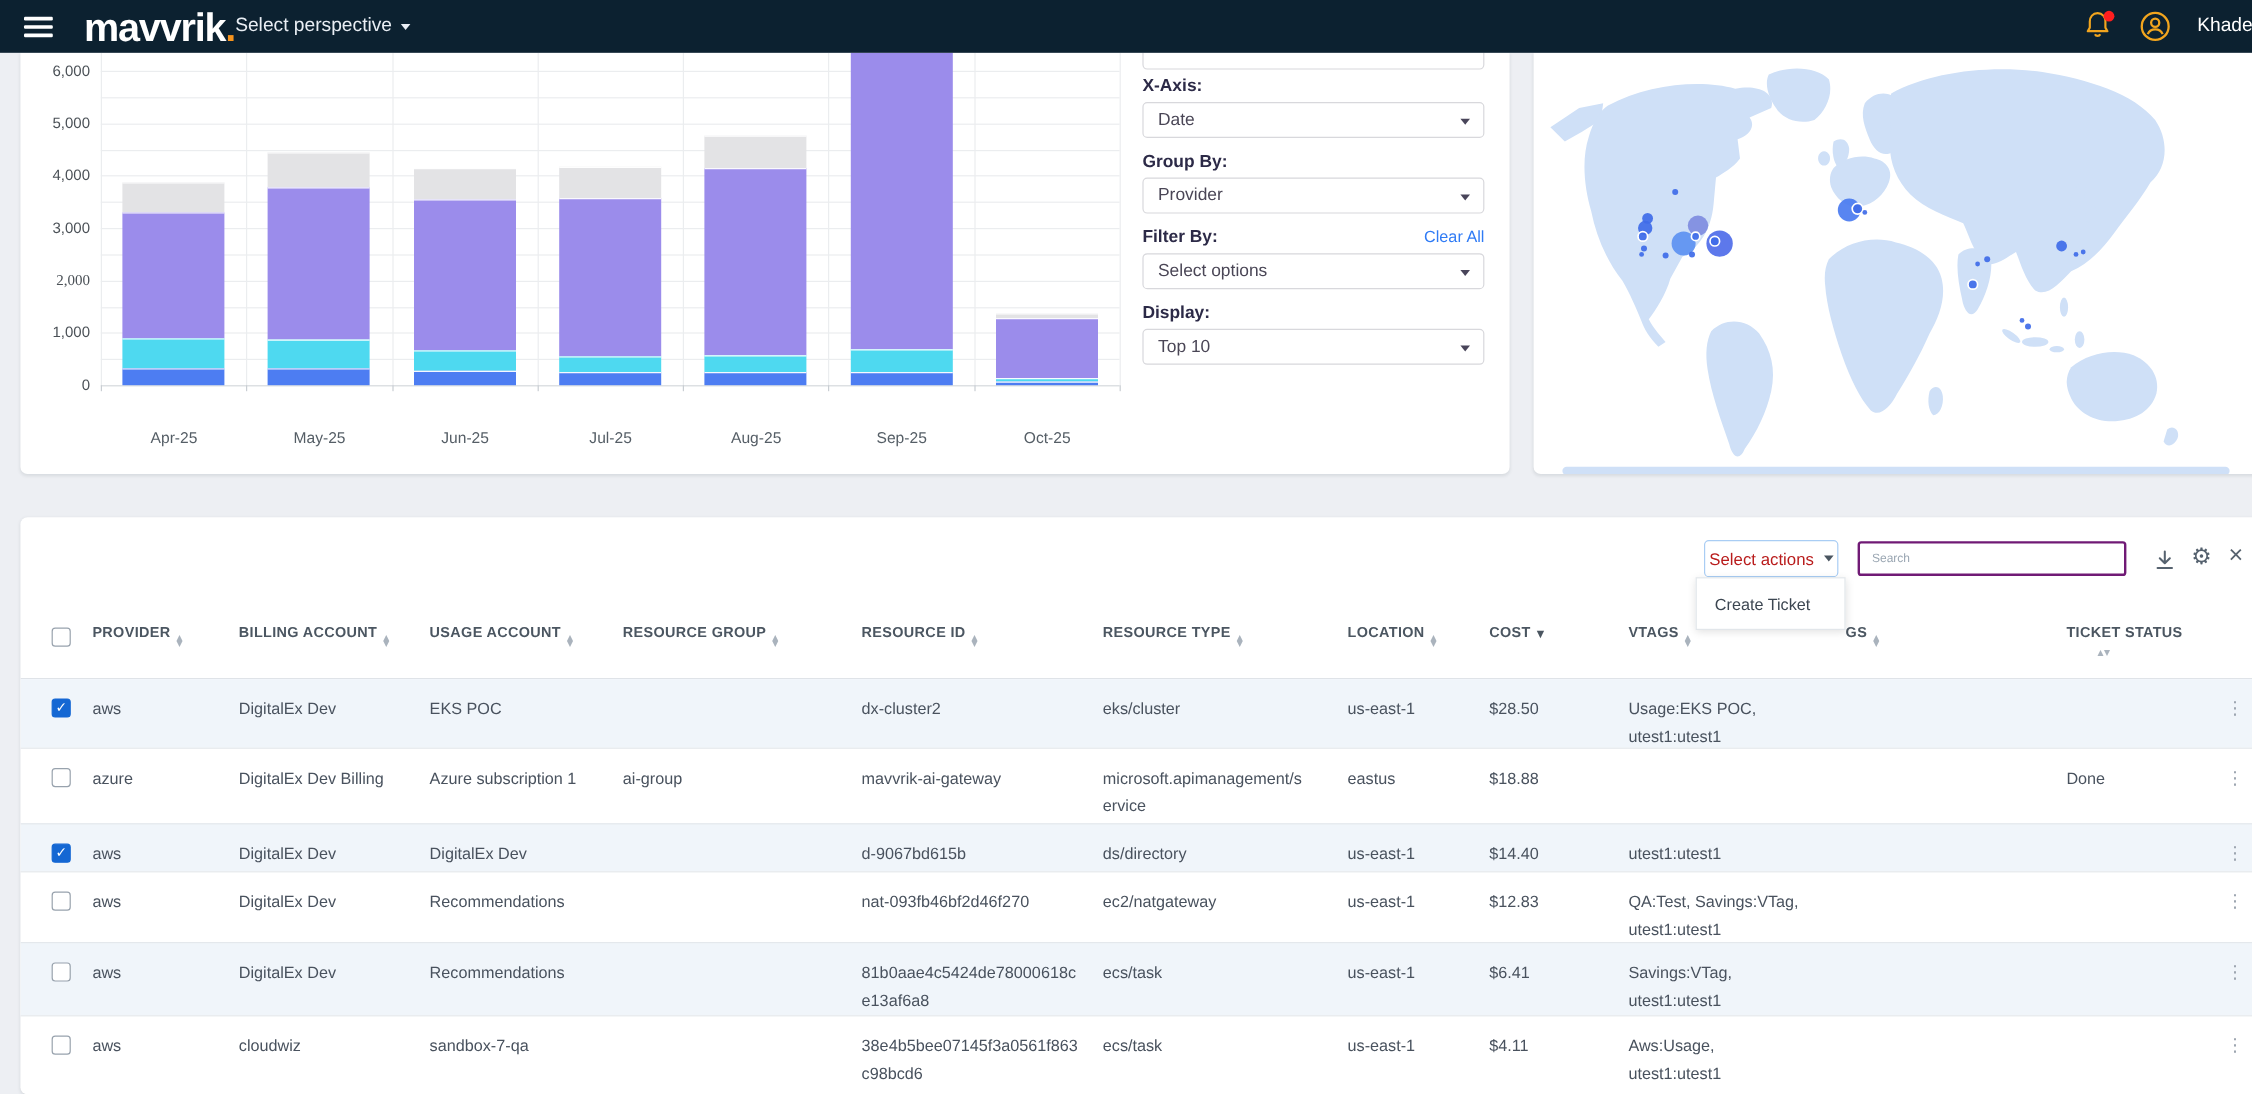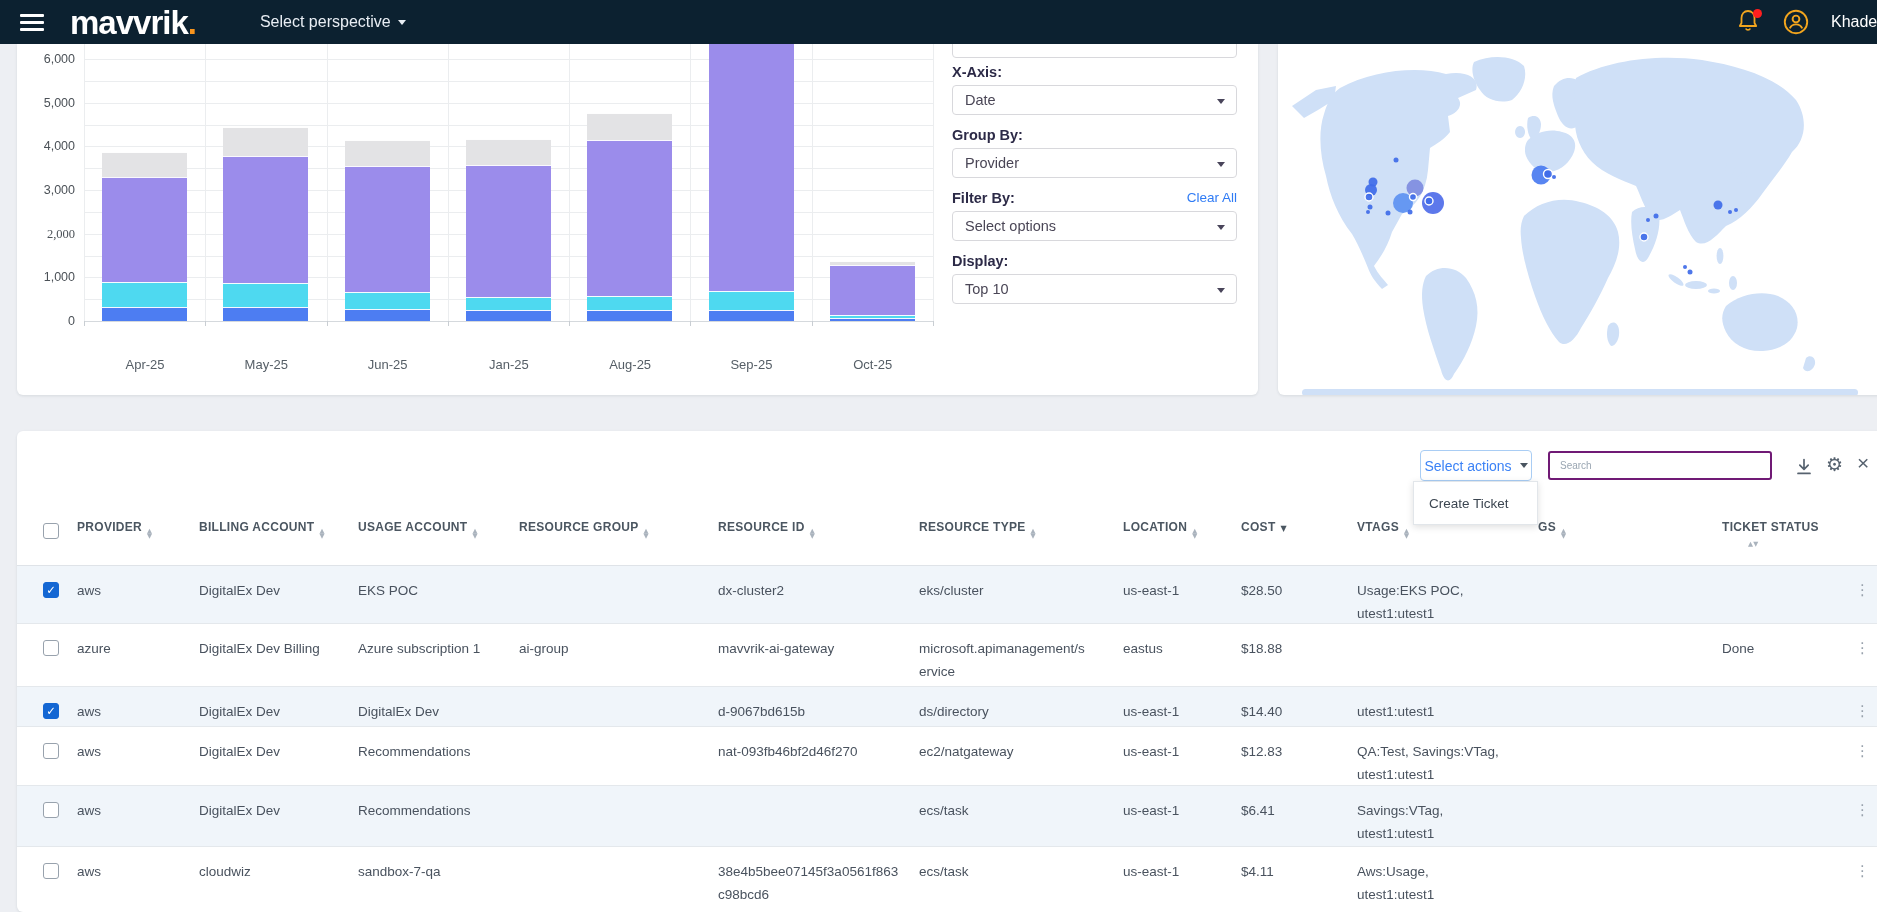--- a/index.html
+++ b/index.html
@@ -7,21 +7,21 @@
   body { font-family:"Liberation Sans","DejaVu Sans",sans-serif; background:#edeff3; color:#49525e; }
 
   
   .navbar { position:absolute; left:0; top:0; width:1877px; height:44px; background:#0c2130;
             display:flex; align-items:center; overflow:hidden; z-index:50; }
   .hamburger { width:24px; height:17px; margin-left:20px; display:flex; flex-direction:column;
                justify-content:space-between; cursor:pointer; }
   .hamburger span { display:block; height:3px; background:#fff; border-radius:1px; }
   .brand { margin-left:26px; font-size:33px; font-weight:800; color:#fff; letter-spacing:-1px; line-height:1; }
   .brand .dot { color:#f7941d; }
-  .perspective { margin-left:64px; color:#e9eef4; font-size:16px; display:flex; align-items:center; gap:7px; cursor:pointer; }
+  .perspective { color:#e9eef4; font-size:16px; display:flex; align-items:center; gap:7px; cursor:pointer; }
   .caret-down { width:0; height:0; border-left:4px solid transparent; border-right:4px solid transparent;
                 border-top:5px solid #e9eef4; }
   .nav-right { margin-left:auto; display:flex; align-items:center; gap:22px; padding-right:0; }
   .bell-wrap { position:relative; width:24px; height:26px; cursor:pointer; }
   .bell-badge { position:absolute; right:-1px; top:0; width:9px; height:9px; background:#ff1f1f; border-radius:50%; }
   .username { color:#fff; font-size:16px; white-space:nowrap; width:46px; overflow:hidden; }
 
   
   .card { position:absolute; background:#fff; border-radius:6px; box-shadow:0 1px 3px rgba(20,35,50,.10); overflow:hidden; }
   .chart-card { left:17px; top:44px; width:1241px; height:351px; border-top-left-radius:0; border-top-right-radius:0; }
@@ -50,21 +50,21 @@
   .fgroup { margin-bottom:12px; }
   .clear-all { position:absolute; right:0; top:0; color:#2f7bf5; font-weight:400; font-size:13.5px; cursor:pointer; }
 
   
   .card-head { position:absolute; left:19px; top:24px; display:flex; align-items:baseline; }
   .tbl-title { font-size:18px; font-weight:700; color:#3c4858; }
   .tbl-sub { font-size:13.5px; color:#6b7280; margin-left:8px; }
   .tbl-sub b { color:#374151; }
   .actions-btn { position:absolute; left:1403px; top:19px; width:112px; height:31px; border:1px solid #a9cdf4;
                  border-radius:4px; background:#fff; display:flex; align-items:center; justify-content:center;
-                 gap:8px; font-size:14px; color:#3b82f6; cursor:pointer; }
+                 gap:8px; font-size:14px; color:#b91c1c; cursor:pointer; }
   .actions-btn .dd-caret { width:0; height:0; border-left:4px solid transparent; border-right:4px solid transparent;
                  border-top:5px solid #4a5560; }
   .actions-menu { position:absolute; left:1396px; top:50px; width:125px; background:#fff; border:1px solid #e2e6ea;
                  box-shadow:0 2px 7px rgba(0,0,0,.13); z-index:20; }
   .menu-item { height:42px; display:flex; align-items:center; padding-left:15px; font-size:13.5px; color:#3c4651; cursor:pointer; }
   .search-input { position:absolute; left:1531px; top:20px; width:224px; height:29px; border:2px solid #701a75;
                  border-radius:3px; padding:0 10px; font-size:10px; color:#49525e; font-family:inherit; }
   .search-input::placeholder { color:#9aa6b2; }
   .head-icon { position:absolute; top:26px; cursor:pointer; color:#56626f; }
   .icon-download { left:1778px; }
@@ -176,21 +176,21 @@
         <div class="seg" style="height: 127px; background: rgb(155, 140, 235);"></div>
         <div class="seg" style="height: 29px; background: rgb(227, 227, 229);"></div>
       </div>
       <div class="xlabel" style="left: 309.571px;">Jun-25</div>
       <div class="bar" style="left: 327.714px;">
         <div class="seg" style="height: 12px; background: rgb(77, 125, 242);"></div>
         <div class="seg" style="height: 17px; background: rgb(78, 217, 240);"></div>
         <div class="seg" style="height: 126px; background: rgb(155, 140, 235);"></div>
         <div class="seg" style="height: 26px; background: rgb(227, 227, 229);"></div>
       </div>
-      <div class="xlabel" style="left: 430.857px;">Jan-25</div>
+      <div class="xlabel" style="left: 430.857px;">Jul-25</div>
       <div class="bar" style="left: 449px;">
         <div class="seg" style="height: 11px; background: rgb(77, 125, 242);"></div>
         <div class="seg" style="height: 13px; background: rgb(78, 217, 240);"></div>
         <div class="seg" style="height: 132px; background: rgb(155, 140, 235);"></div>
         <div class="seg" style="height: 26px; background: rgb(227, 227, 229);"></div>
       </div>
       <div class="xlabel" style="left: 552.143px;">Aug-25</div>
       <div class="bar" style="left: 570.286px;">
         <div class="seg" style="height: 11px; background: rgb(77, 125, 242);"></div>
         <div class="seg" style="height: 14px; background: rgb(78, 217, 240);"></div>
@@ -476,20 +476,24 @@
         </div>
       </div>
       <div class="trow zebra" style="height: 61px;">
         <div class="tcell" style="left: 26px; width: 22px; top: 16px;">
           <div class="cb"></div>
         </div>
         <div class="tcell" style="left: 60px; width: 115px;">aws</div>
         <div class="tcell" style="left: 182px; width: 152px;">DigitalEx Dev</div>
         <div class="tcell" style="left: 341px; width: 152px;">Recommendations</div>
         <div class="tcell" style="left: 502px; width: 160px;"></div>
+        <div class="tcell" style="left: 701px; width: 190px;">
+          <div>81b0aae4c5424de78000618c</div>
+          <div>e13af6a8</div>
+        </div>
         <div class="tcell" style="left: 902px; width: 185px;">
           <div>ecs/task</div>
         </div>
         <div class="tcell" style="left: 1106px; width: 108px;">us-east-1</div>
         <div class="tcell" style="left: 1224px; width: 95px;">$6.41</div>
         <div class="tcell" style="left: 1340px; width: 175px;">
           <div>Savings:VTag,</div>
           <div>utest1:utest1</div>
         </div>
         <div class="tcell" style="left: 1521px; width: 55px;"></div>

